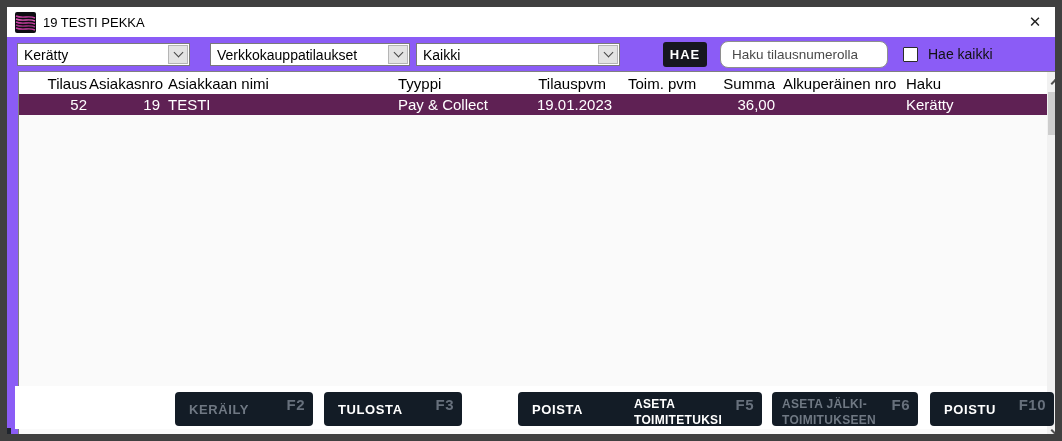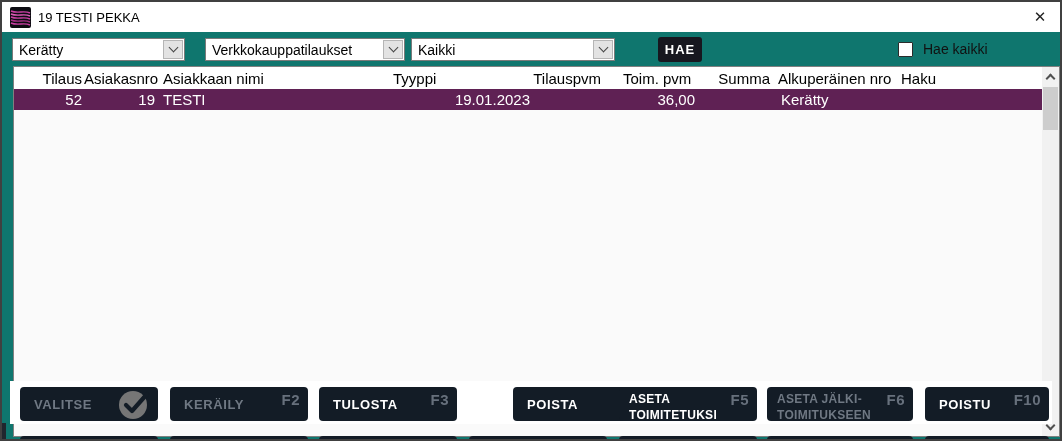--- a/index.html
+++ b/index.html
@@ -1,19 +1,19 @@
 <!DOCTYPE html>
 <html><head>
 <meta charset="utf-8">
 <style>
   * { margin:0; padding:0; box-sizing:border-box; }
   html,body { background:#d7d7d7; font-family:"Liberation Sans", sans-serif; }
   .window{
-    position:relative; width:1062px; height:441px; background:#0f766e;
-    border:2px solid #404040; overflow:hidden;
+    position:relative; width:1062px; height:441px; background:#8b5cf6;
+    border:7px solid #404040; overflow:hidden;
   }
   
   .titlebar{
     position:absolute; top:0; left:0; right:0; height:30px; background:#ffffff;
     display:flex; align-items:center; padding-left:8px;
   }
   .app-icon{ width:21px; height:21px; margin-right:7px; flex:0 0 auto; }
   .title-text{ font-size:13px; color:#000; }
   .close-btn{
     position:absolute; right:0; top:0; width:40px; height:30px;
@@ -139,65 +139,60 @@
         <span class="chev"></span>
       </span>
   </div>
   <div class="combo combo3">
     <span>Kaikki</span>
     <span class="arrowbox">
         <span class="chev"></span>
       </span>
   </div>
   <div class="hae-btn">HAE</div>
+  <input class="search-input" type="text" placeholder="Haku tilausnumerolla" style="">
   <div class="checkbox"></div>
   <span class="checkbox-label">Hae kaikki</span>
 
   <div class="list">
     <div class="grid-row hdr-row">
       <div class="c-r">Tilaus</div>
       <div class="c-r">Asiakasnro</div>
       <div class="c-l">Asiakkaan nimi</div>
       <div class="c-l">Tyyppi</div>
       <div class="c-r">Tilauspvm</div>
       <div class="c-l2">Toim. pvm</div>
       <div class="c-r">Summa</div>
       <div class="c-l">Alkuperäinen nro</div>
       <div class="c-l3">Haku</div>
     </div>
     <div class="grid-row sel-row">
       <div class="c-r">52</div>
       <div class="c-r">19</div>
       <div class="c-l">TESTI</div>
+      <div class="c-l">Pay &amp; Collect</div>
       <div class="c-r">19.01.2023</div>
       <div class="c-l2"></div>
       <div class="c-r">36,00</div>
       <div class="c-l"></div>
       <div class="c-l3">Kerätty</div>
     </div>
     <div class="vscroll">
       <div class="vs-up">
           <span class="chev-up"></span>
         </div>
       <div class="vs-thumb"></div>
       <div class="vs-down">
           <span class="chev-dn"></span>
         </div>
     </div>
   </div>
 
   <div class="btnbar-bg"></div>
 
-  <div class="btn" style="left:18px; width:138px;">
-    <span class="lbl disabled">VALITSE</span>
-    <svg class="check-badge" viewBox="0 0 32 31">
-      <circle cx="14" cy="16" r="14" fill="#767676"></circle>
-      <path d="M7 16 L13 22 L28 5" stroke="#131c26" stroke-width="4.2" fill="none" stroke-linecap="round" stroke-linejoin="round"></path>
-    </svg>
-  </div>
   <div class="btn" style="left:168px; width:138px;">
     <span class="lbl disabled">KERÄILY</span>
     <span class="fkey">F2</span>
   </div>
   <div class="btn" style="left:317px; width:138px;">
     <span class="lbl">TULOSTA</span>
     <span class="fkey">F3</span>
   </div>
   <div class="btn" style="left:467px; width:138px;margin-left:44px;">
     <span class="lbl">POISTA</span>

